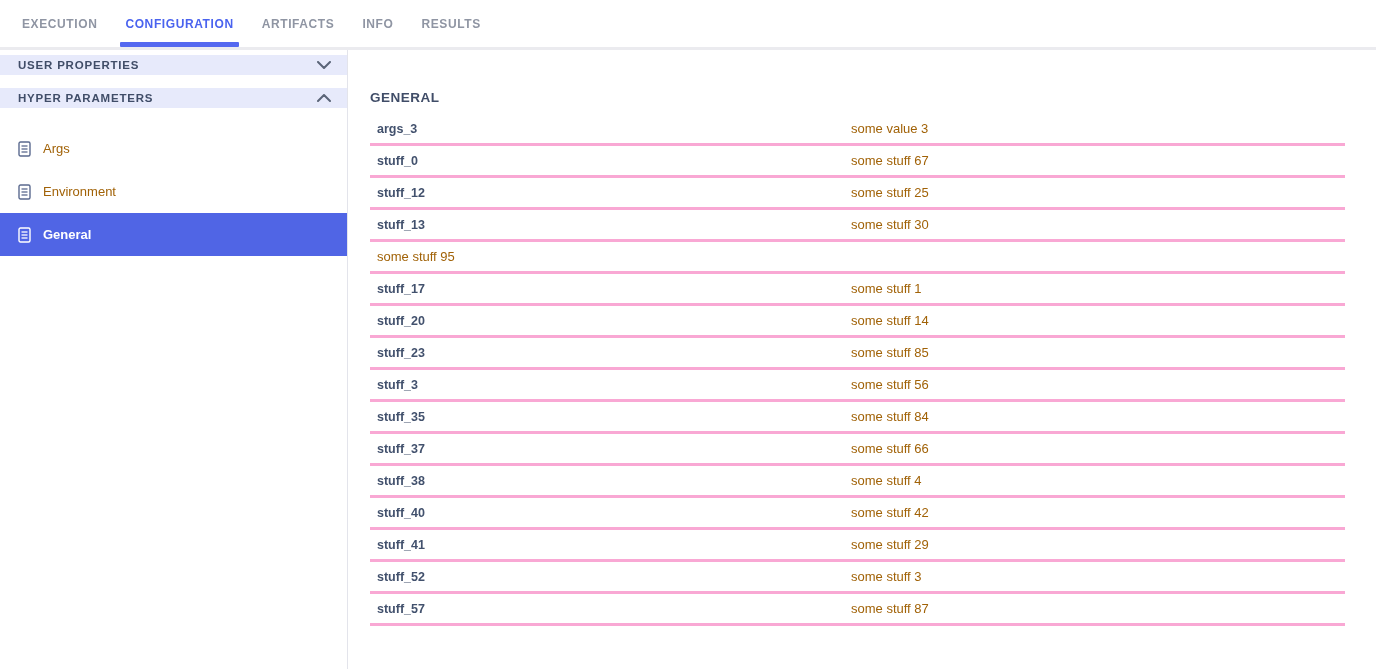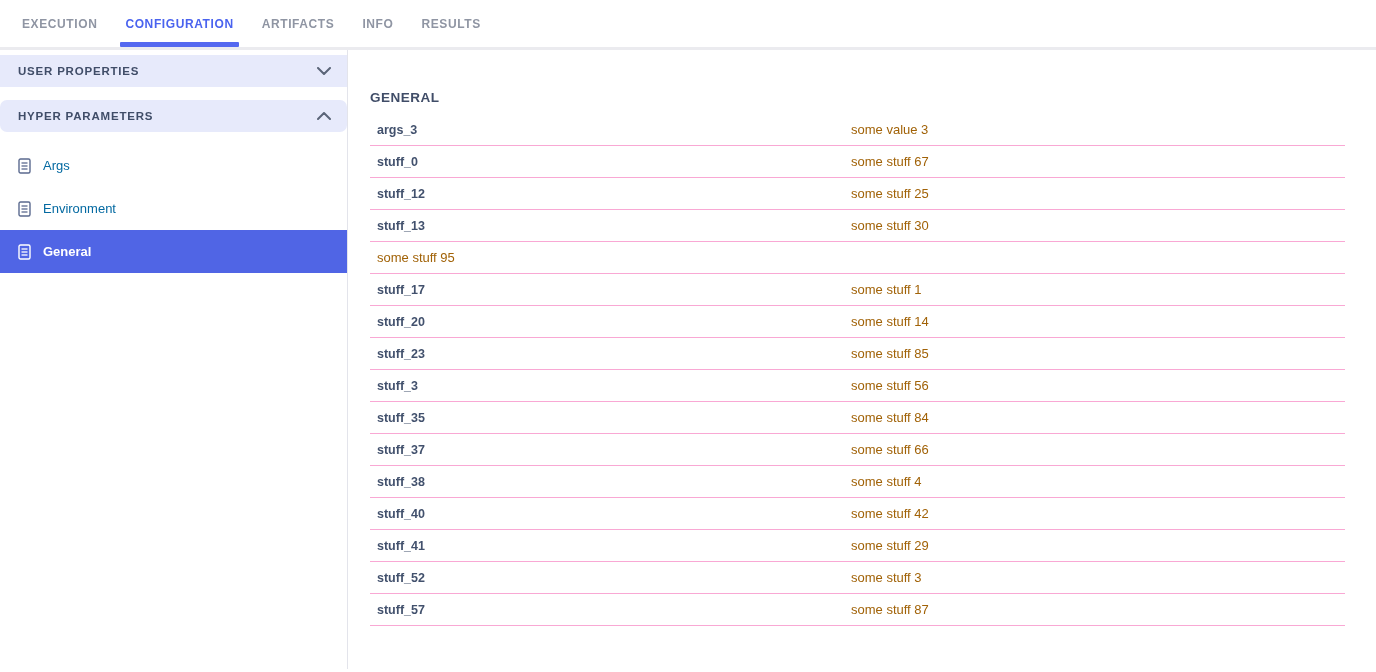--- a/index.html
+++ b/index.html
@@ -25,51 +25,51 @@
 
   
   .shell { display: flex; height: 619px; }
 
   
   .sidebar {
     width: 348px; flex: 0 0 348px; background: #ffffff;
     border-right: 1px solid #e3e4eb; padding-top: 5px;
   }
   .side-header {
-    height: 32px; background: #e7eafb; display: flex; align-items: center;
+    height: 20px; background: #e7eafb; display: flex; align-items: center;
     justify-content: space-between; padding: 0 16px 0 18px; cursor: pointer;
   }
   .side-header.first { margin-bottom: 13px; }
-  .side-header.second { margin-bottom: 12px; border-radius: 7px; }
+  .side-header.second { margin-bottom: 19px; }
   .sec-label {
     font-size: 11.5px; font-weight: bold; letter-spacing: 0.8px; color: #404d68;
   }
   .chevron { color: #5b6578; display: flex; align-items: center; }
   .chevron.down svg { transform: rotate(180deg); }
 
   .side-item {
     height: 43px; display: flex; align-items: center; padding-left: 18px;
     cursor: pointer; color: #42516d;
   }
   .side-item .doc-icon { color: #5b6a8f; display: flex; align-items: center; margin-right: 12px; }
-  .item-label { font-size: 13px; color: #0369a1; }
+  .item-label { font-size: 13px; color: #a16207; }
   .side-item.selected { background: #5065e5; }
   .side-item.selected .doc-icon { color: #ffffff; }
   .side-item.selected .item-label { color: #ffffff; font-weight: bold; }
 
   
   .main { flex: 1; padding: 40px 31px 0 22px; overflow: hidden; }
   .main-title {
     font-size: 13.5px; font-weight: bold; letter-spacing: 0.5px; color: #404d68;
     margin-bottom: 9px; padding-left: 0;
   }
   .rows { }
   .row {
     height: 32px; display: flex; align-items: center; padding-left: 7px;
-    border-bottom: 1px solid #f9a8d4;
+    border-bottom: 3px solid #f9a8d4;
   }
   .row .key {
     flex: 0 0 474px; font-size: 12.5px; font-weight: bold; color: #42516d;
     white-space: nowrap; overflow: hidden;
   }
   .row .val {
     flex: 1; font-size: 13px; color: #a16207; white-space: nowrap; overflow: hidden;
   }
 </style>
 </head>

